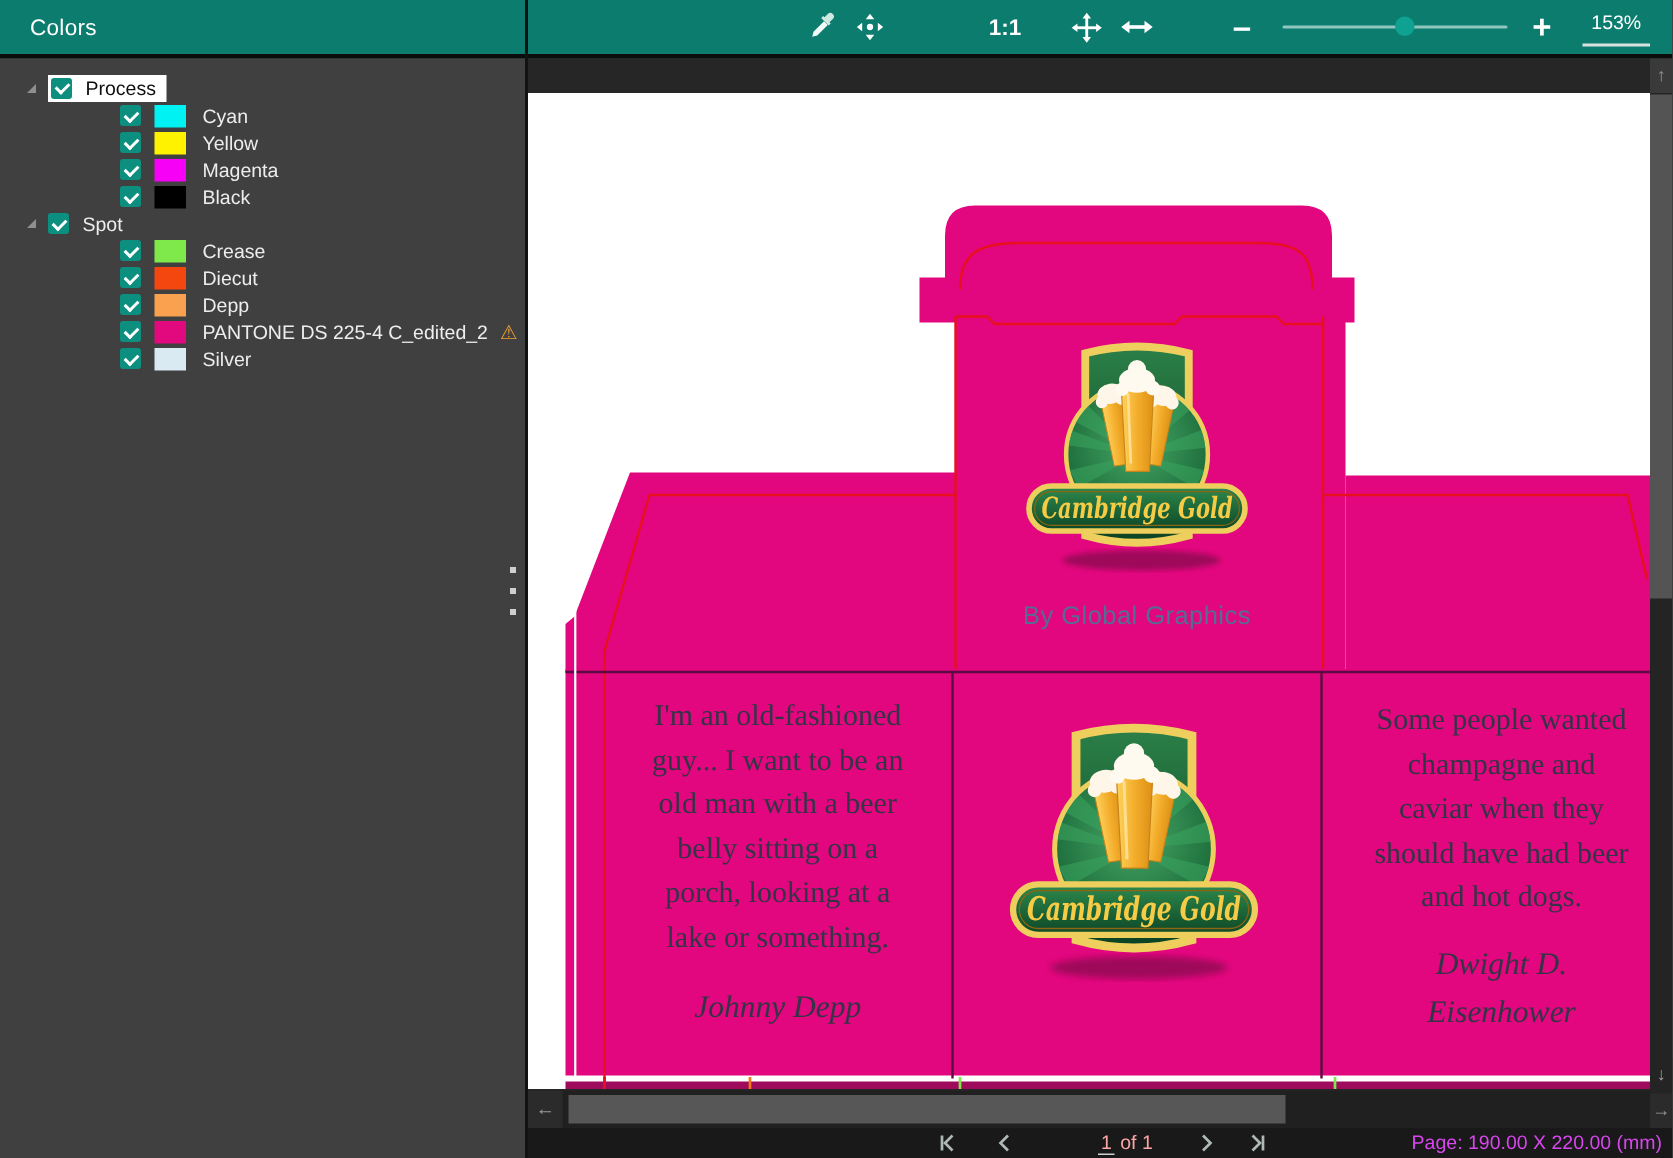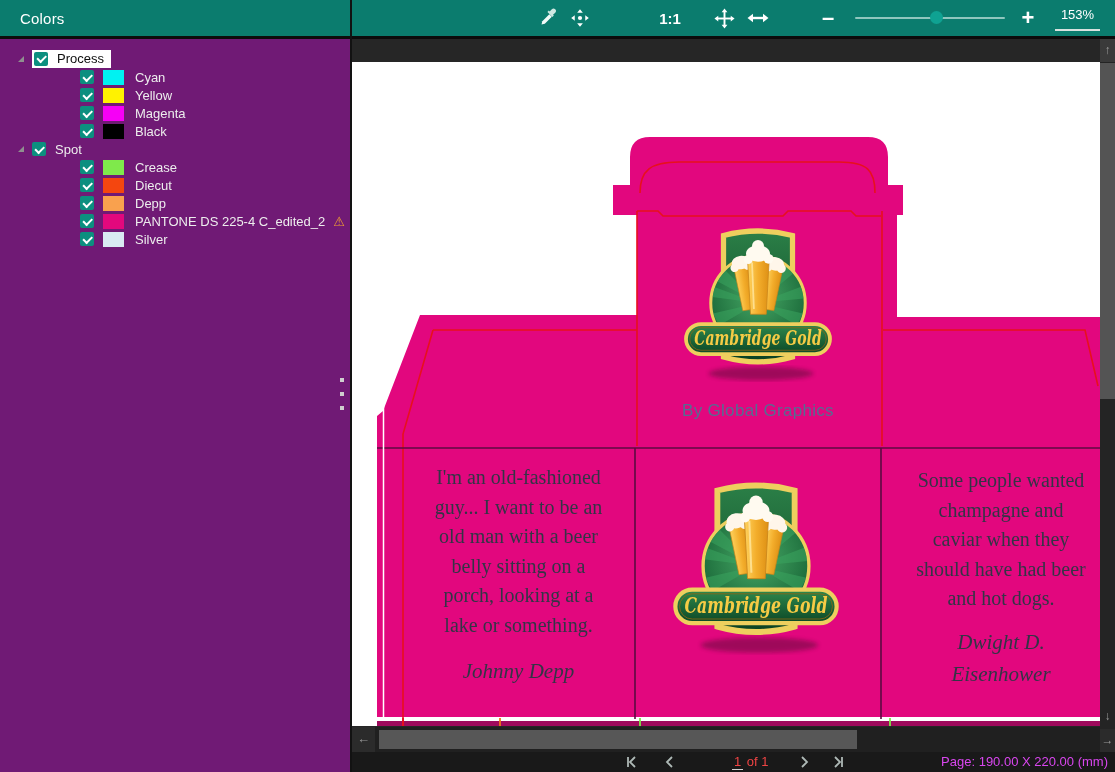--- a/index.html
+++ b/index.html
@@ -19,21 +19,21 @@
   .zoom-minus,.zoom-plus{color:#fff;font-size:22px;font-weight:bold;cursor:default;}
   .zoom-field{position:absolute;left:702px;top:0;width:47px;height:36px;text-align:center;}
   .zoom-field .val{color:#fff;font-size:13px;line-height:30px;}
   .zoom-field .underline{position:absolute;left:1px;bottom:5px;width:45px;height:2px;background:#D7E2DF;}
 
   
   .splitter{position:absolute;left:350px;top:0;width:2px;height:772px;background:#121212;}
   .split-dot{position:absolute;left:340px;width:4px;height:4px;background:#cfcfcf;}
 
   
-  .left-panel{position:absolute;left:0;top:39px;width:350px;height:733px;background:#701a75;}
+  .left-panel{position:absolute;left:0;top:39px;width:350px;height:733px;background:#404040;}
   .tree{padding-top:11px;}
   .trow{height:18px;display:flex;align-items:center;color:#EDEDED;font-size:13px;white-space:nowrap;}
   .trow.group{padding-left:18px;}
   .trow.item{padding-left:80px;}
   .caret{width:0;height:0;border-left:6px solid transparent;border-bottom:6px solid #8f8f8f;margin-right:8px;flex:none;}
   .cb{width:14px;height:14px;background:#0C8F7F;border-radius:2px;position:relative;flex:none;}
   .cb:after{content:"";position:absolute;left:3px;top:3.5px;width:7px;height:3.5px;
     border-left:2px solid #fff;border-bottom:2px solid #fff;transform:rotate(-45deg);}
   .selrow{display:flex;align-items:center;background:#fff;color:#0e0e0e;padding:1px 7px 2px 2px;}
   .selrow .glabel{color:#0e0e0e;}
@@ -61,21 +61,21 @@
   .hs-thumb{position:absolute;left:27px;top:3px;width:478px;height:19px;background:#575757;}
   .vscroll{position:absolute;left:1100px;top:39px;width:15px;height:713px;background:#242424;}
   .vs-btn{position:absolute;left:0;width:15px;height:23px;background:#3a3a3a;color:#9a9a9a;
     font-size:12px;text-align:center;line-height:22px;}
   .vs-thumb{position:absolute;left:0;top:24px;width:15px;height:336px;background:#545454;}
 
   
   .bottombar{position:absolute;left:352px;top:752px;width:763px;height:20px;background:#191919;}
   .nav{position:absolute;top:0;height:20px;display:flex;align-items:center;}
   .pageinfo{position:absolute;right:7px;top:0;height:20px;line-height:20px;color:#d946ef;font-size:13px;}
-  .pagenum{position:absolute;left:380px;top:0;height:20px;line-height:19px;color:#ef4444;font-size:13px;}
+  .pagenum{position:absolute;left:380px;top:0;height:20px;line-height:19px;color:#fca5a5;font-size:13px;}
   .pagenum .pv{border-bottom:1px solid #cfcfcf;padding:0 2px;}
   .navicon{stroke:#AEB9B6;stroke-width:1.8;fill:none;}
 </style>
 </head>
 <body>
 
 <div id="app">
 
   <div class="panel-header">
     <span class="title">Colors</span>

